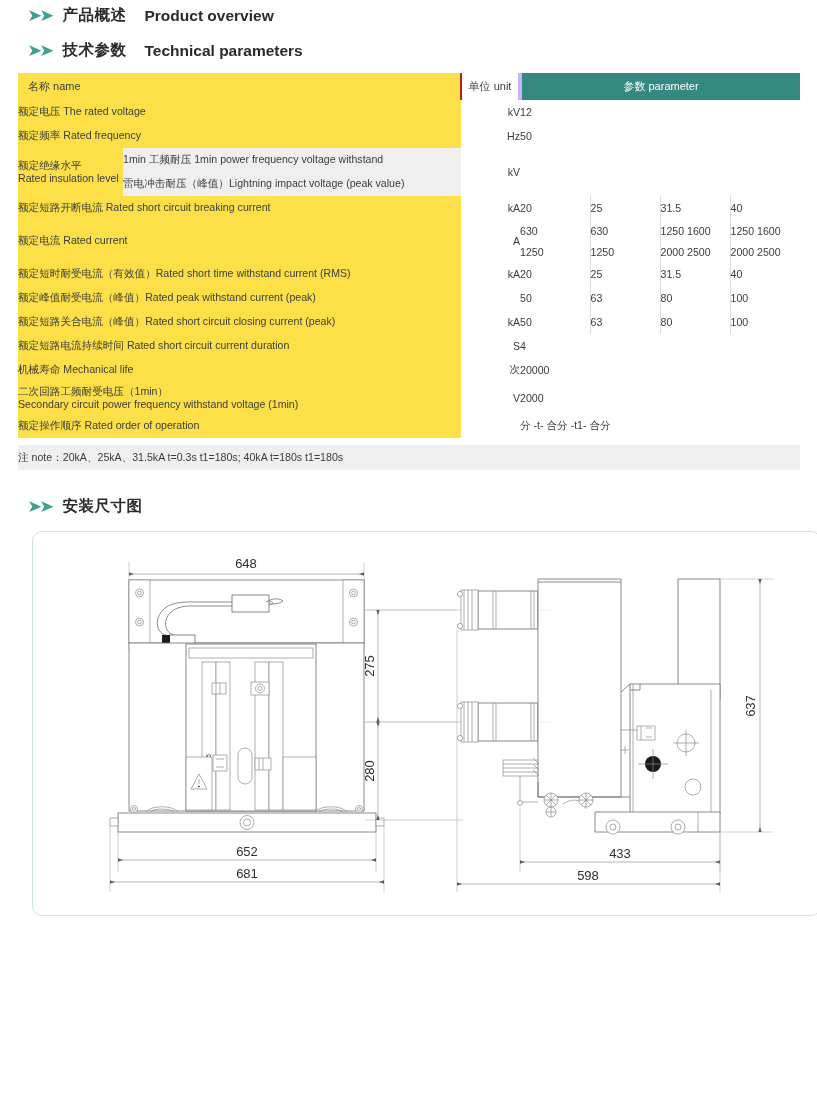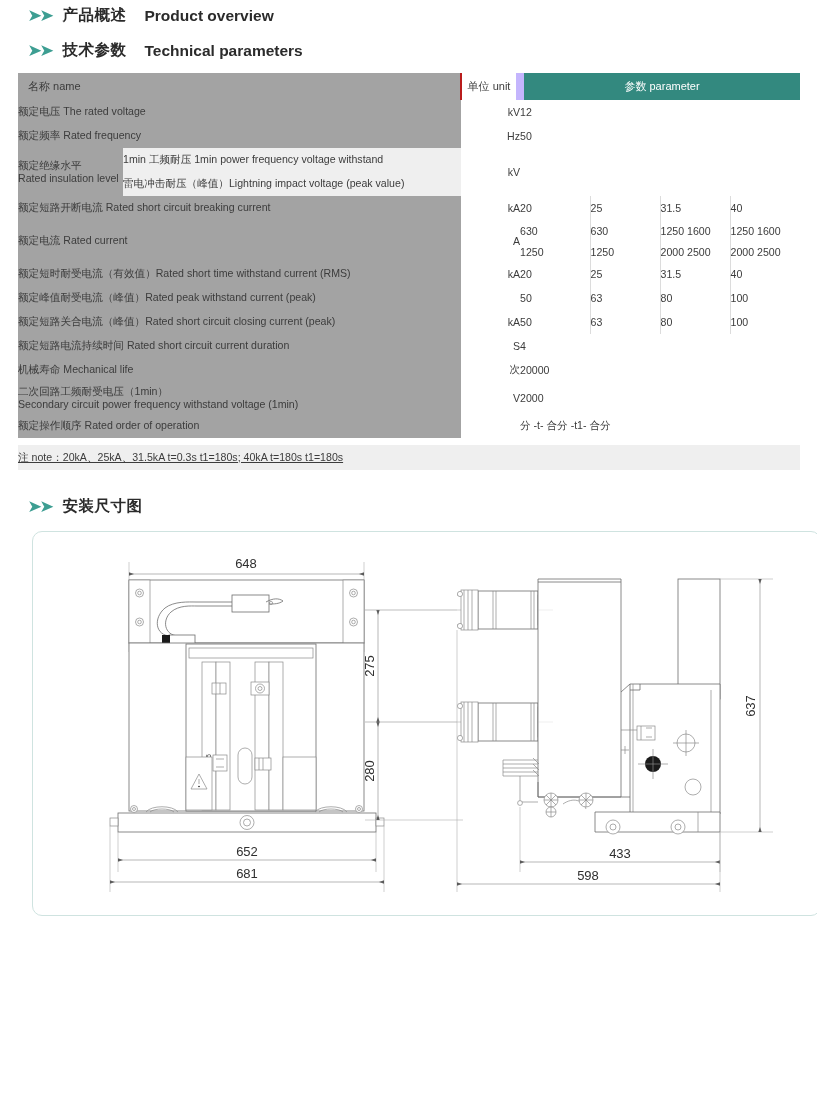--- a/index.html
+++ b/index.html
@@ -65,24 +65,24 @@
     background:#33897f;
     color:#ffffff;
     font-size:11px;
     font-weight:400;
     height:27px;
     vertical-align:middle;
   }
   .hdr td.name{padding-left:10px;text-align:left;}
   .hdr td.unit,.hdr td.param{text-align:center;}
   .hdr td.unit{border-left:2px solid #b91c1c;}
-  .hdr td.param{border-left:8px solid #c4b5fd;}
+  .hdr td.param{border-left:4px solid #c4b5fd;}
 
   td.name{
-    background:#a3a3a3;
+    background:#fde047;
     padding-left:10px;
     text-align:left;
     color:#3c3c3c;
     border-bottom:1px solid #dcdcdc;
     margin-top:18px;
   }
   td.namesub{
     background:#efefef;
     padding-left:10px;
     text-align:left;
@@ -109,21 +109,20 @@
   tr.r{height:24px;}
   tr.r2{height:21px;}
   .note-row td{
     background:#efefef;
     padding-left:10px;
     text-align:left;
     height:25px;
     color:#3c3c3c;
     border-top:1px solid #dcdcdc;
     border-bottom:1px solid #dcdcdc;
-    text-decoration:underline;
   }
   .spacer-row td{height:7px;background:#ffffff;border:0;}
 
   
   .draw-head{margin-top:26px;}
   .panel{
     margin:14px 14px 0 32px;
     width:789px;
     height:385px;
     border:1px solid #cfe3e0;

